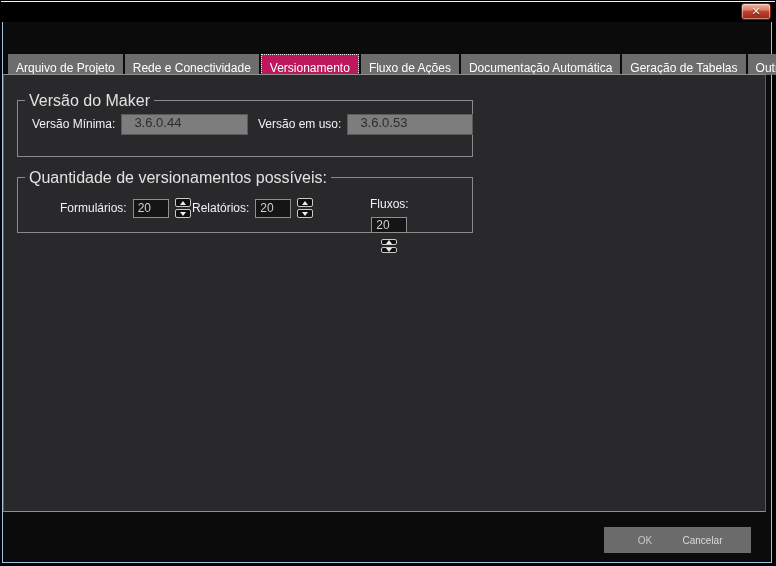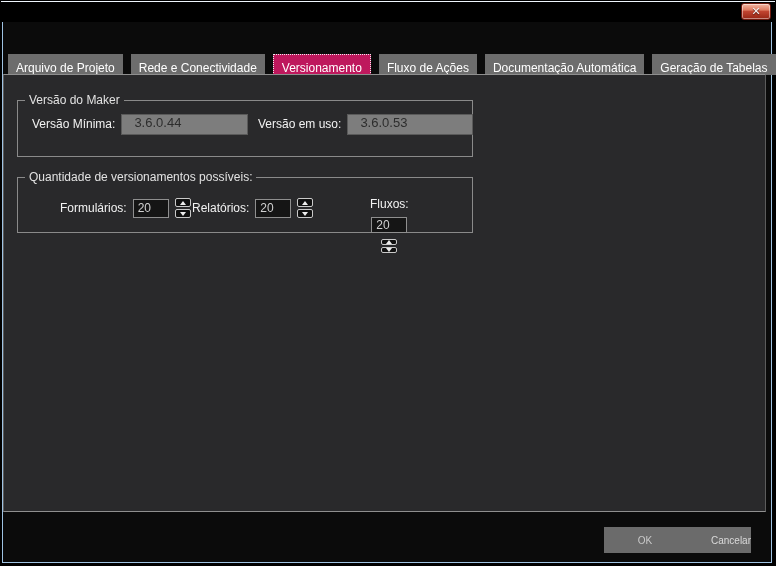--- a/index.html
+++ b/index.html
@@ -43,21 +43,21 @@
     border-bottom: 1px solid #9fc3e3;
     pointer-events: none;
   }
   
   .tabstrip {
     position: absolute; left:8px; top:54px; height:21px;
     display: flex; align-items: flex-end;
   }
   .tab {
     height: 21px; line-height: 21px;
-    padding: 4px 8px; margin-right: 8px;
+    padding: 4px 8px; margin-right: 2px;
     background: #6d6d6d;
     color: #ffffff; font-size: 12px;
     white-space: nowrap;
     cursor: default;
     text-align: right;
   }
   .tab.selected {
     background: #be185d;
     border: 1px dotted #efefef;
     line-height: 19px;
@@ -72,21 +72,21 @@
   .groupbox {
     position: absolute;
     border: 1px solid #8a8a8a;
     left: 13px; width: 456px;
   }
   .groupbox.version { top: 25px; height: 57px; }     
   .groupbox.quantity { top: 102px; height: 56px; }   
   .group-legend {
     position: absolute; top:-8px; left:7px;
     background:#29292b; padding:0 4px;
-    font-size:12px; color:#e2e2e2; line-height:15px;
+    font-size:16px; color:#e2e2e2; line-height:15px;
     white-space: nowrap;
   }
   .field-row {
     position: absolute; height:22px;
     display:flex; align-items:center; gap:6px;
   }
   .field-label { font-size:12px; color:#f2f2f2; white-space:nowrap; }
   .ro-input {
     width: 127px; height: 21px;
     background: #7d7d7d;
@@ -117,21 +117,21 @@
   .tri-down { width:0; height:0; border-left:3px solid transparent; border-right:3px solid transparent; border-top:4px solid #ededed; }
   
   .btn {
     position: absolute; top: 527px; height: 26px;
     background: #6b6b6b; border: none;
     color: #dadada; font-size: 10px;
     font-family: "Liberation Sans", sans-serif;
     cursor: default;
   }
   .btn.ok { left: 604px; width: 82px; color:#c9c9c9; }
-  .btn.cancel { left: 654px; width: 97px; text-align: right; }
+  .btn.cancel { left: 654px; width: 97px; }
 </style>
 </head>
 <body>
 
 <div class="window">
 
   <div class="titlebar">
     <span class="titlebar-text">Configurações</span>
   </div>
   <div class="close-btn">

